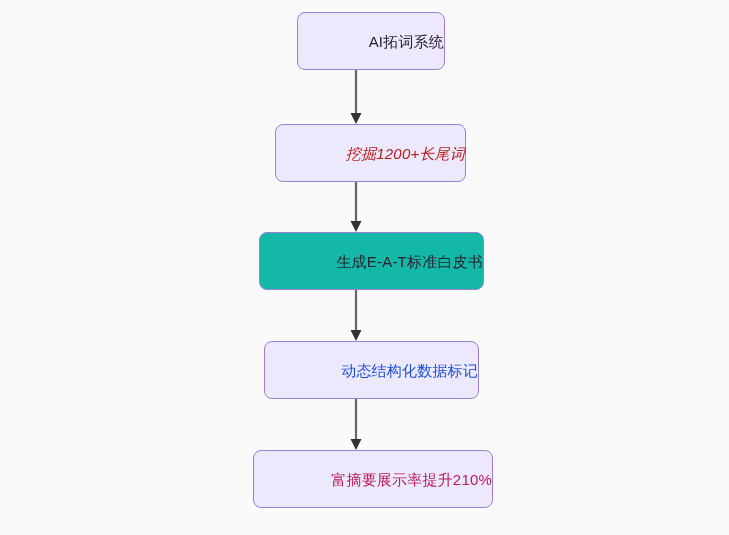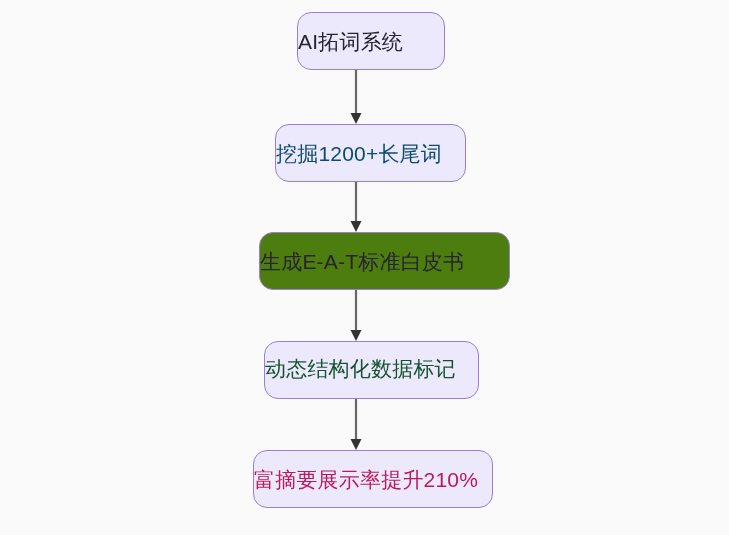--- a/index.html
+++ b/index.html
@@ -16,26 +16,26 @@
   #flow-canvas {
     position: relative;
     width: 729px;
     height: 535px;
   }
   .node {
     position: absolute;
     box-sizing: border-box;
     background: #ece9fc;
     border: 1.4px solid #9a7fd6;
-    border-radius: 14px;
+    border-radius: 8px;
     display: flex;
     align-items: center;
-    justify-content: flex-start;
+    justify-content: flex-end;
     color: #272430;
-    font-size: 21px;
+    font-size: 15px;
     letter-spacing: 0.2px;
     white-space: nowrap;
     user-select: none;
   }
   .node-label {
     display: block;
     line-height: 1;
   }
   .edge {
     position: absolute;
@@ -77,29 +77,29 @@
     <svg width="30" height="51" viewBox="0 0 30 51">
       <line x1="15" y1="0" x2="15" y2="43" stroke="#666666" stroke-width="2.2"></line>
       <polygon points="15,51 9.5,40 20.5,40" fill="#333333"></polygon>
     </svg>
   </div>
 
   <div class="node" style="left: 297px; top: 12px; width: 148px; height: 58px; background: rgb(236, 233, 252); border-color: rgb(154, 127, 214); color: rgb(39, 36, 48);">
     <span class="node-label">AI拓词系统</span>
   </div>
 
-  <div class="node" style="left: 275px; top: 124px; width: 191px; height: 58px; background: rgb(236, 233, 252); border-color: rgb(154, 127, 214); color: #0c4a6e;">
+  <div class="node" style="left: 275px; top: 124px; width: 191px; height: 58px; background: rgb(236, 233, 252); border-color: rgb(154, 127, 214); color: #b91c1c; font-style: italic;">
     <span class="node-label">挖掘1200+长尾词</span>
   </div>
 
-  <div class="node" style="left: 259px; top: 232px; width: 251px; height: 58px; background: #4d7c0f; border-color: rgb(154, 127, 214); color: rgb(39, 36, 48);">
+  <div class="node" style="left: 259px; top: 232px; width: 225px; height: 58px; background: #14b8a6; border-color: rgb(154, 127, 214); color: rgb(39, 36, 48);">
     <span class="node-label">生成E-A-T标准白皮书</span>
   </div>
 
-  <div class="node" style="left: 264px; top: 341px; width: 215px; height: 58px; background: rgb(236, 233, 252); border-color: rgb(154, 127, 214); color: #14532d; font-family: Liberation Mono, monospace;">
+  <div class="node" style="left: 264px; top: 341px; width: 215px; height: 58px; background: rgb(236, 233, 252); border-color: rgb(154, 127, 214); color: #1d4ed8;">
     <span class="node-label">动态结构化数据标记</span>
   </div>
 
   <div class="node" style="left: 253px; top: 450px; width: 240px; height: 58px; background: rgb(236, 233, 252); border-color: rgb(154, 127, 214); color: #be185d;">
     <span class="node-label">富摘要展示率提升210%</span>
   </div>
 
 </div>
 
 </body></html>

